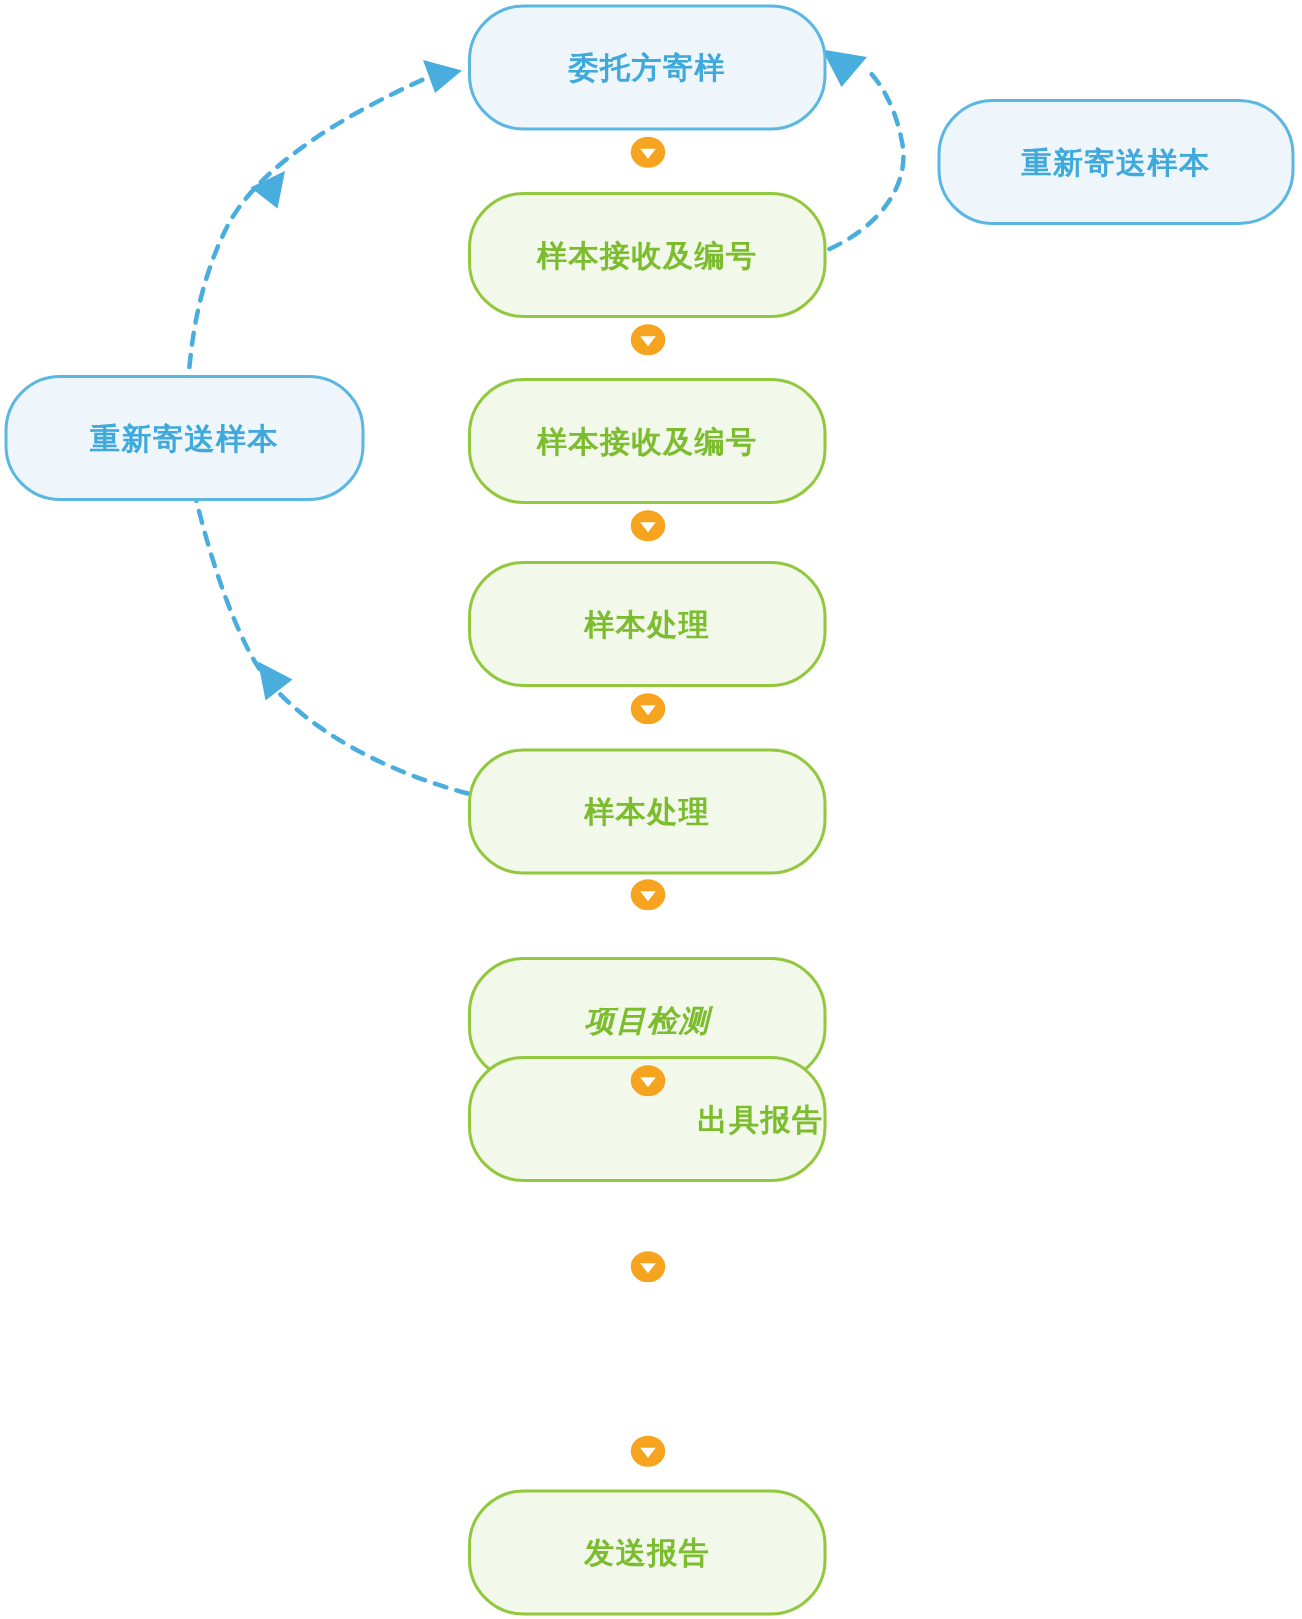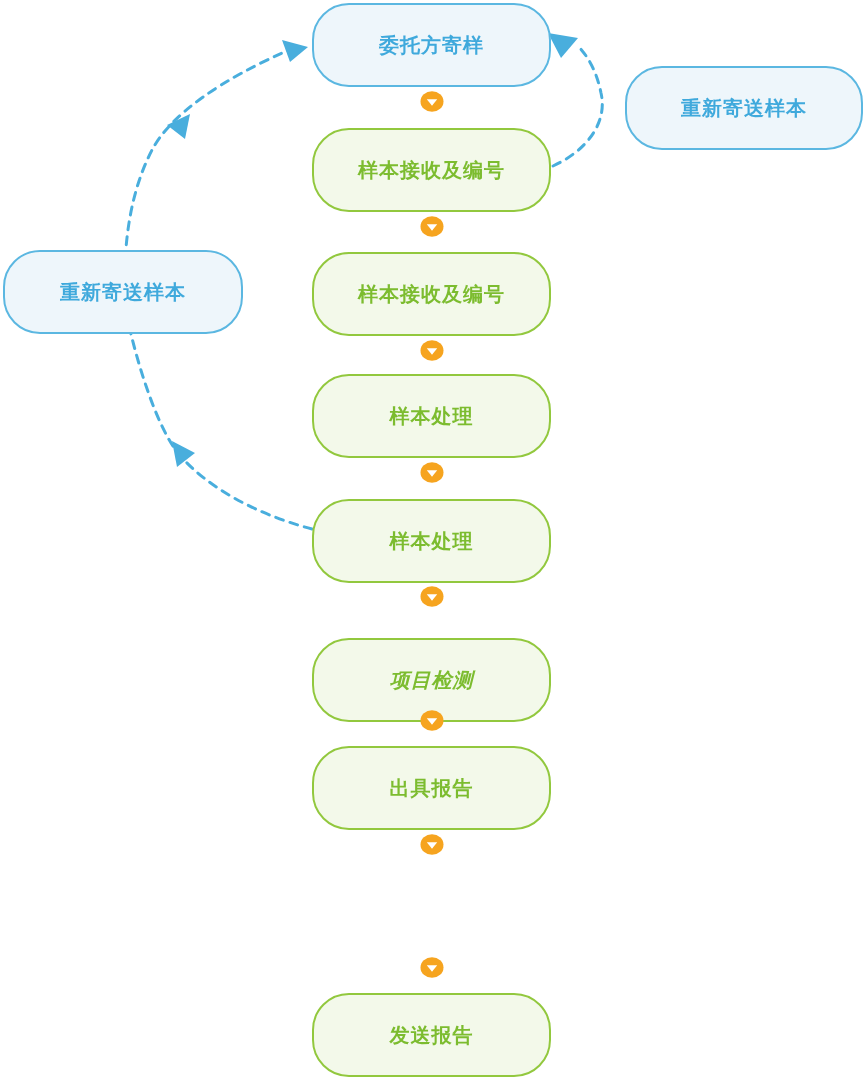--- a/index.html
+++ b/index.html
@@ -40,21 +40,21 @@
     background:var(--blue-fill);
     border-color:var(--blue-border);
     color:var(--blue-text);
   }
   .n0{top:3px;}
   .n1{top:128px;}
   .n2{top:252px;}
   .n3{top:374px;}
   .n4{top:499px;}
   .n5{top:638px;font-style:italic;}
-  .n6{top:746px;}
+  .n6{top:704px;justify-content:flex-end;}
   .n7{top:870px;}
   .n8{top:993px;text-align:right;}
   .side-right{left:625px;top:66px;width:238px;}
   .side-left{left:3px;top:250px;width:240px;}
   .down-arrow{
     position:absolute;left:420px;width:24px;height:21px;z-index:2;line-height:0;
   }
   .oa0{top:91px;}  .oa1{top:216px;} .oa2{top:340px;} .oa3{top:462px;}
   .oa4{top:586px;} .oa5{top:710px;} .oa6{top:834px;} .oa7{top:957px;}
   .oa-bg{fill:var(--orange);}

